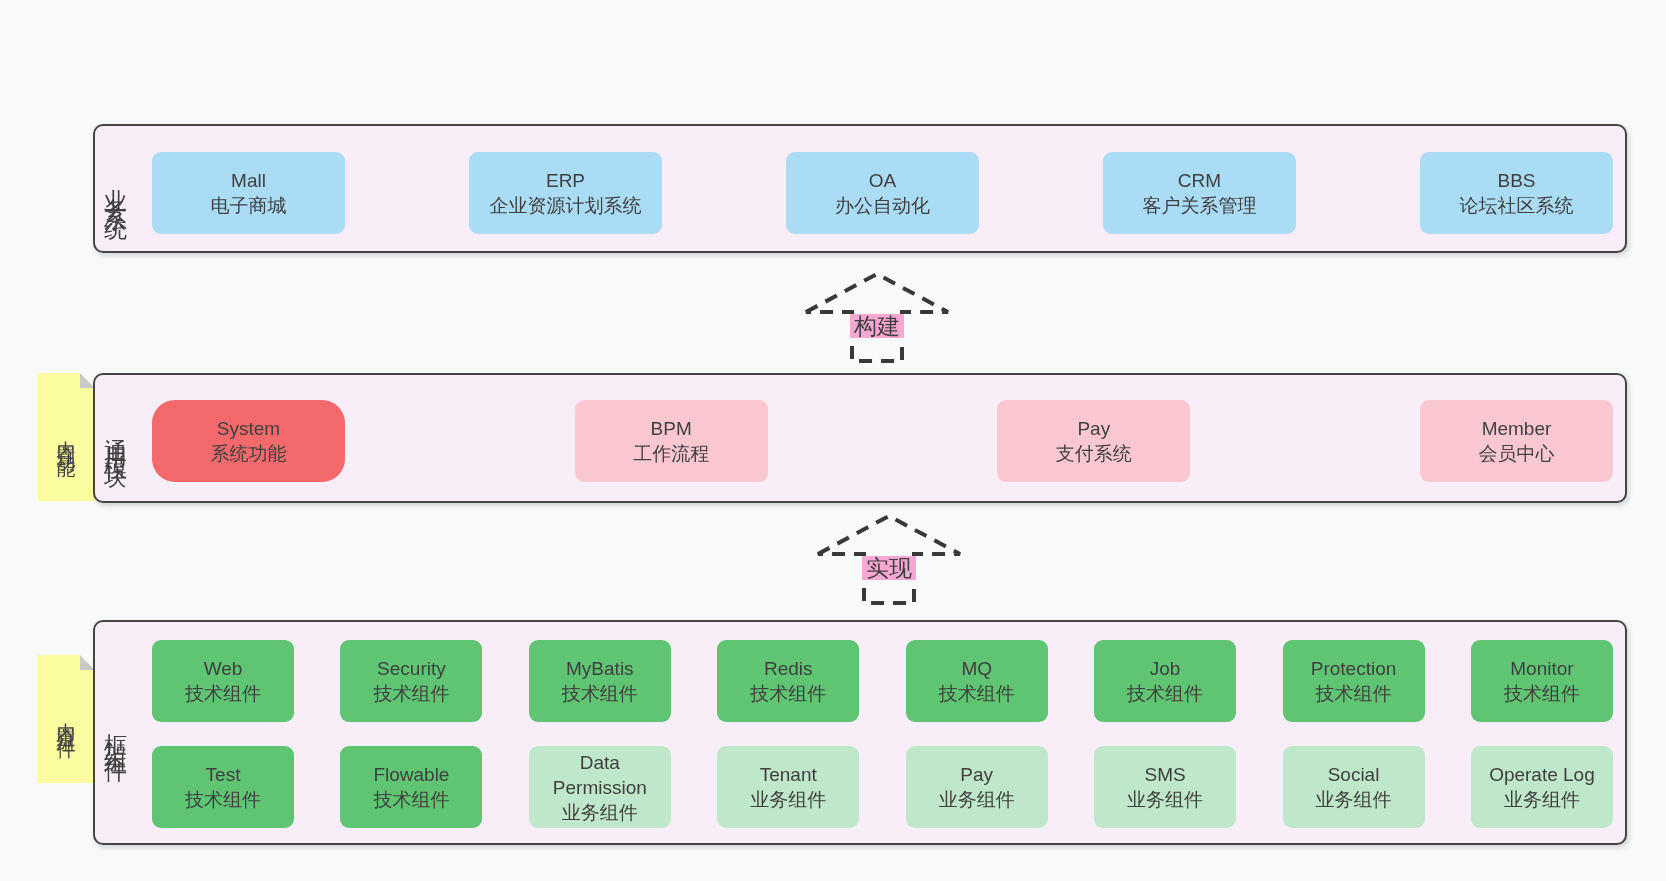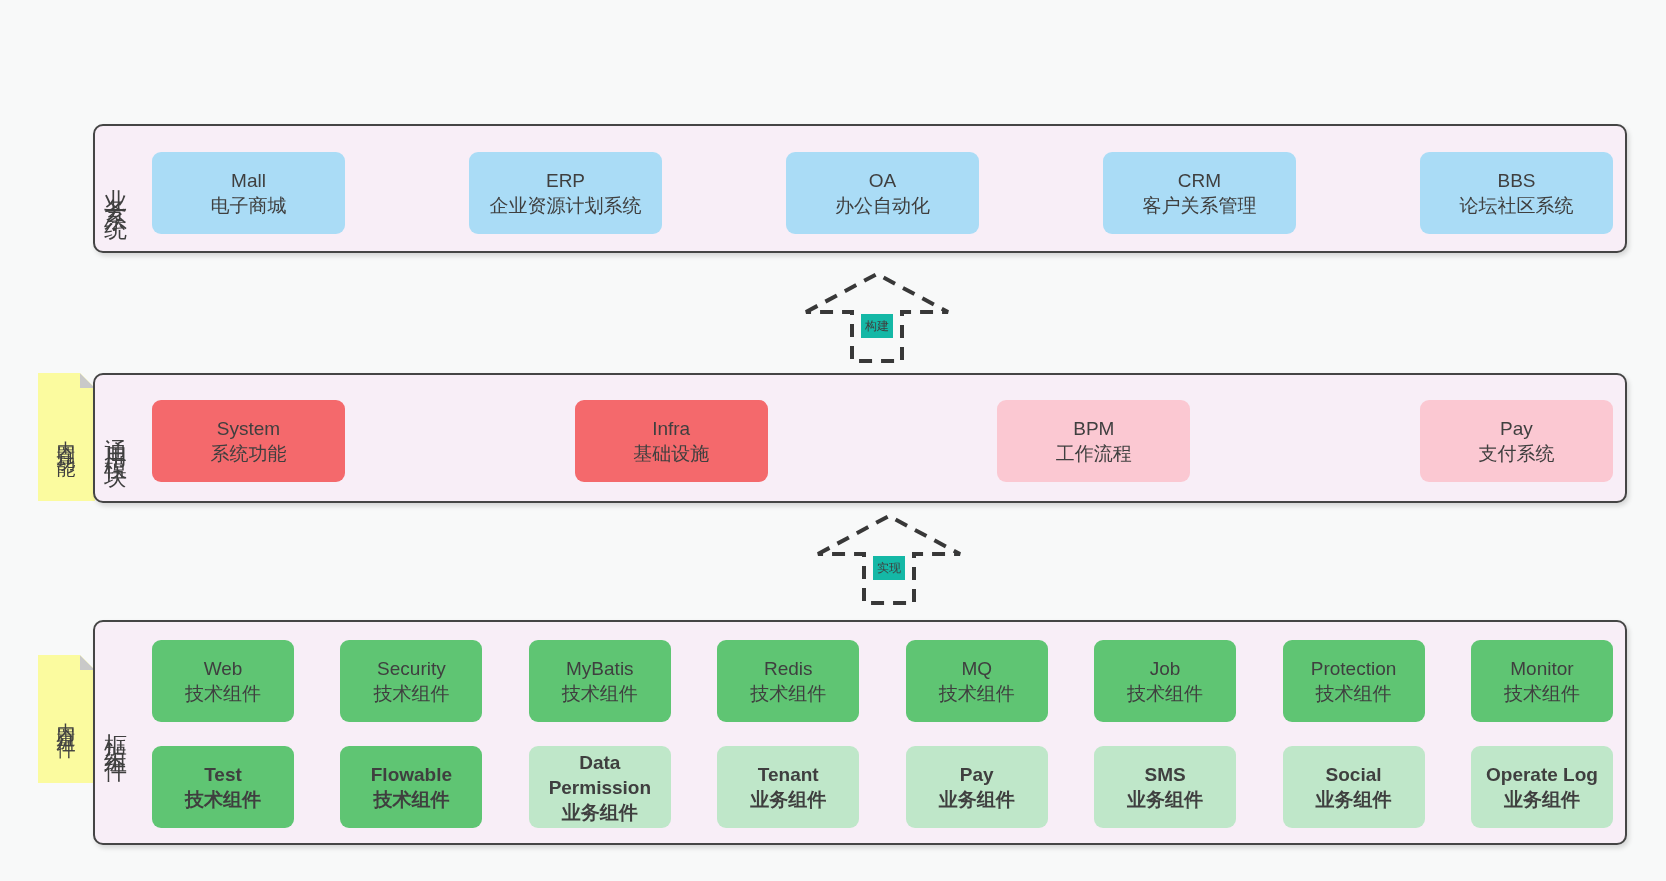--- a/index.html
+++ b/index.html
@@ -30,32 +30,32 @@
     display:flex;justify-content:space-between;align-items:stretch;
   }
   .box{
     height:82px;border-radius:9px;box-sizing:border-box;padding:16px 8px;
     display:flex;flex-direction:column;align-items:center;justify-content:center;
     text-align:center;font-size:19px;line-height:25px;color:var(--text,#3f3f3f);
   }
   .row-six .box{width:193px;}
   .row-eight .box{width:142px;}
   .box.blue{background:var(--blue,#aadcf6);}
-  .box.red{background:var(--red,#f4696c);}
+  .box.red{background:var(--red,#f4696c);border-radius:23px;}
   .box.pink{background:var(--pink,#fbc8d2);}
   .box.green{background:var(--green,#5fc573);}
   .box.green-light{background:var(--green-light,#bfe7c9);}
   .box-title,.box-subtitle{max-width:100%;}
   .arrow{position:absolute;width:152px;height:94px;z-index:1;}
   .arrow svg{display:block;width:100%;height:100%;}
   .arrow-1{left:801px;top:270px;}
   .arrow-2{left:813px;top:512px;}
   .arrow-label{
     position:absolute;left:50%;top:44px;transform:translateX(-50%);
-    background:#14b8a6;padding:2px 4px;font-size:12px;line-height:20px;
+    background:#f9a8d4;padding:2px 4px;font-size:23px;line-height:20px;
     white-space:nowrap;
   }
   .sticky{
     position:absolute;left:38px;width:57px;height:128px;z-index:1;
     background:var(--sticky-yellow,#fbfb9f);
     display:flex;align-items:center;justify-content:center;
     clip-path:polygon(0 0,calc(100% - 15px) 0,100% 15px,100% 100%,0 100%);
   }
   .sticky::after{
     content:"";position:absolute;top:0;right:0;width:15px;height:15px;
@@ -64,21 +64,21 @@
   }
   .sticky-text{
     writing-mode:vertical-rl;text-orientation:upright;
     font-size:19px;letter-spacing:6px;line-height:1;white-space:nowrap;
   }
   .sticky-1{top:373px;}
   .sticky-2{top:655px;}
   .row-p1{top:26px;}
   .row-p2{top:25px;}
   .row-p3a{top:18px;}
-  .row-p3b{top:124px;font-weight:bold;}
+  .row-p3b{top:124px;}
 </style>
 </head>
 <body>
 
 <div class="canvas">
 
   <section class="panel panel-business">
     <div class="panel-label">业务系统</div>
     <div class="row row-six row-p1">
         <div class="box blue">
@@ -115,31 +115,31 @@
     <span class="sticky-text">内置功能</span>
   </div>
 
   <section class="panel panel-modules">
     <div class="panel-label">通用模块</div>
     <div class="row row-six row-p2">
         <div class="box red">
           <div class="box-title">System</div>
           <div class="box-subtitle">系统功能</div>
         </div>
-        <div class="box red">
-          <div class="box-title">Infra</div>
-          <div class="box-subtitle">基础设施</div>
-        </div>
         <div class="box pink">
           <div class="box-title">BPM</div>
           <div class="box-subtitle">工作流程</div>
         </div>
         <div class="box pink">
           <div class="box-title">Pay</div>
           <div class="box-subtitle">支付系统</div>
+        </div>
+        <div class="box pink">
+          <div class="box-title">Member</div>
+          <div class="box-subtitle">会员中心</div>
         </div>
       </div>
   </section>
 
   <div class="arrow arrow-2">
     <svg viewBox="0 0 152 94" fill="none" xmlns="http://www.w3.org/2000/svg">
       <polygon points="5,42 76,4 147,42 101,42 101,91 51,91 51,42" fill="none" stroke="#383838" stroke-width="4" stroke-dasharray="13 9"></polygon>
     </svg>
     <span class="arrow-label">实现</span>
   </div>

